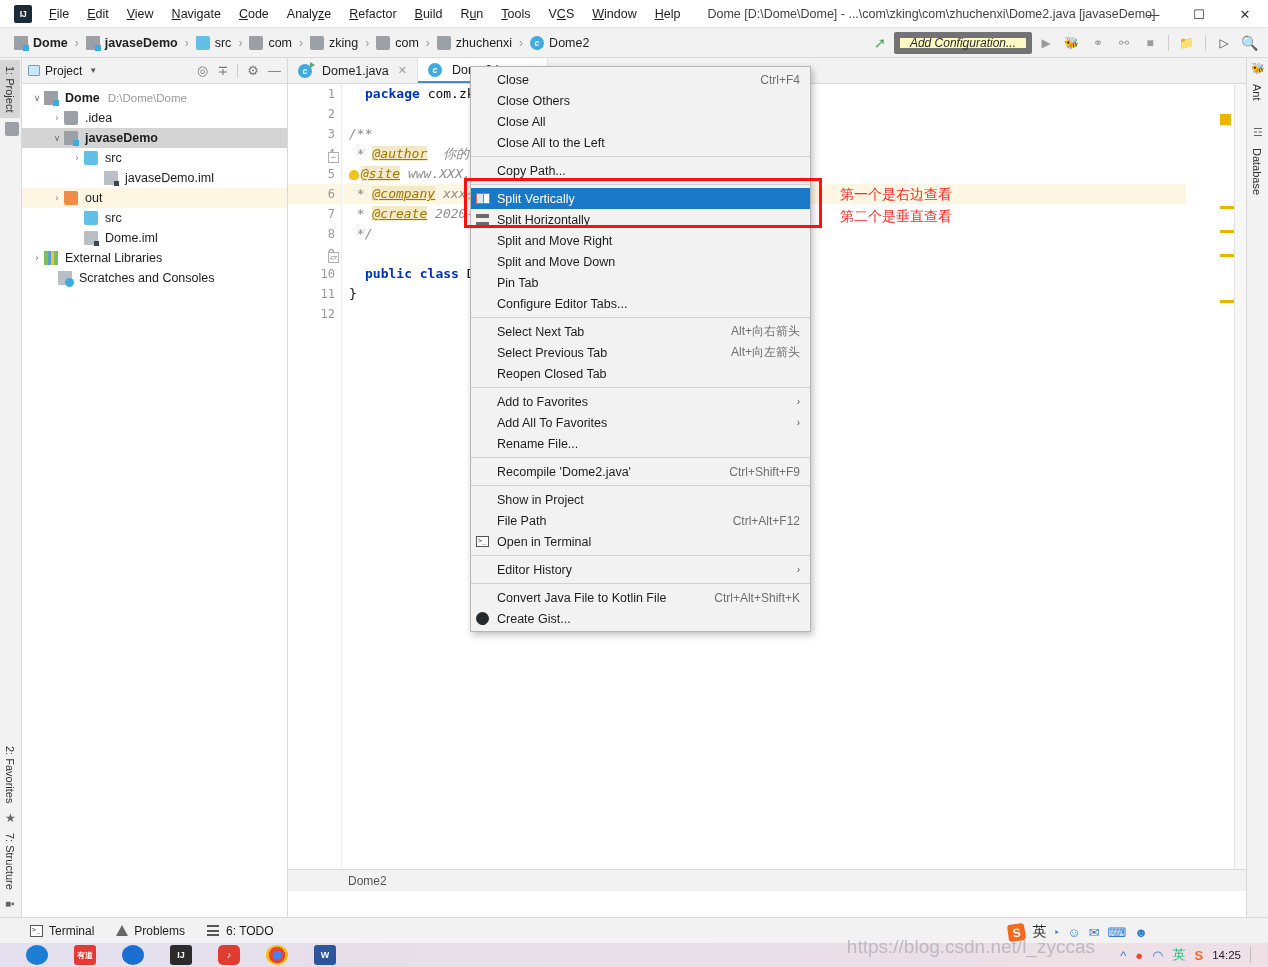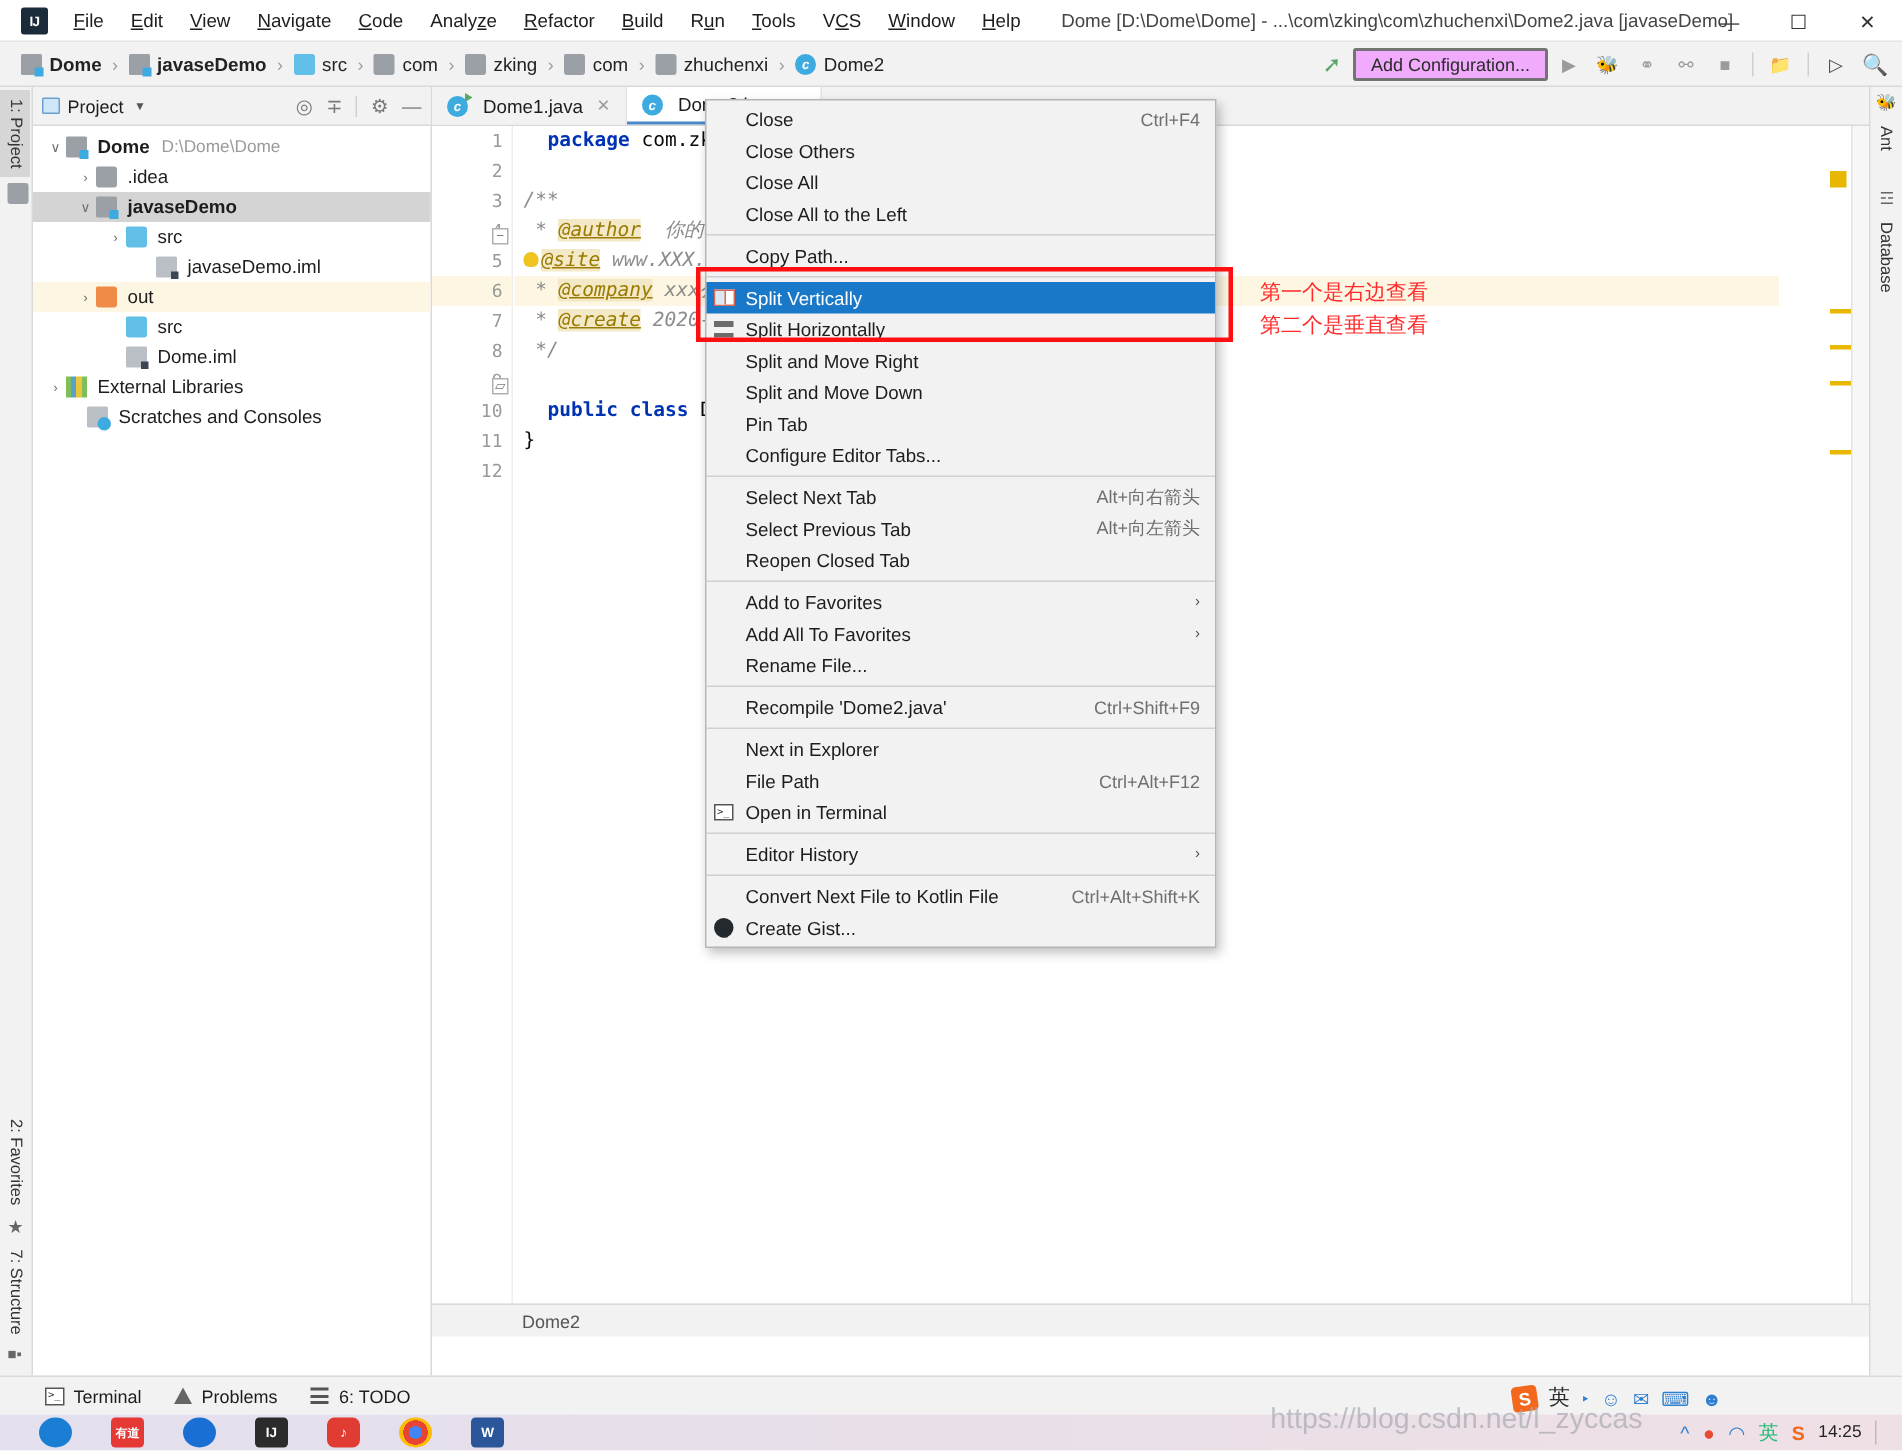--- a/index.html
+++ b/index.html
@@ -67,23 +67,23 @@
 
   .navbar-right {
     position: absolute; right: 6px; top: 0; height: 30px;
     display: flex; align-items: center; gap: 2px;
   }
   .tb-btn {
     width: 24px; height: 24px; display: flex; align-items: center;
     justify-content: center; color: #9b9b9b; font-size: 12px;
   }
   .add-config {
-    height: 22px; padding: 0 10px; border: 2px solid #737373;
-    background: #f0abfc; font-size: 12px; color: #2b2b2b;
-    display: flex; align-items: center; border-radius: 2px;
+    height: 22px; padding: 0 10px; border: 6px solid #737373;
+    background: #fef9c3; font-size: 12px; color: #2b2b2b;
+    display: flex; align-items: center; border-radius: 2px; font-style: italic;
   }
   .tb-sep { width: 1px; height: 16px; background: #cfcfcf; margin: 0 4px; }
 
   
   .left-strip {
     position: absolute; left: 0; top: 58px; width: 22px; height: 859px;
     background: #f2f2f2; border-right: 1px solid #d9d9d9;
   }
   .strip-tab {
     writing-mode: vertical-rl; text-orientation: mixed;
@@ -647,42 +647,42 @@
     </div>
     <div class="ctx-sep"></div>
 
     <div class="ctx-item">
       <span>Recompile 'Dome2.java'</span>
       <span class="accel">Ctrl+Shift+F9</span>
     </div>
     <div class="ctx-sep"></div>
 
     <div class="ctx-item">
-      <span>Next in Explorer</span>
+      <span>Show in Project</span>
     </div>
     <div class="ctx-item">
       <span>File Path</span>
       <span class="accel">Ctrl+Alt+F12</span>
     </div>
     <div class="ctx-item">
       <span class="ctx-ic">
           <span class="ic-term">&gt;_</span>
         </span>
       <span>Open in Terminal</span>
     </div>
     <div class="ctx-sep"></div>
 
     <div class="ctx-item">
       <span>Editor History</span>
       <span class="submenu-arrow">›</span>
     </div>
     <div class="ctx-sep"></div>
 
     <div class="ctx-item">
-      <span>Convert Next File to Kotlin File</span>
+      <span>Convert Java File to Kotlin File</span>
       <span class="accel">Ctrl+Alt+Shift+K</span>
     </div>
     <div class="ctx-item">
       <span class="ctx-ic">
           <span class="ic-gh"></span>
         </span>
       <span>Create Gist...</span>
     </div>
   </div>
 

